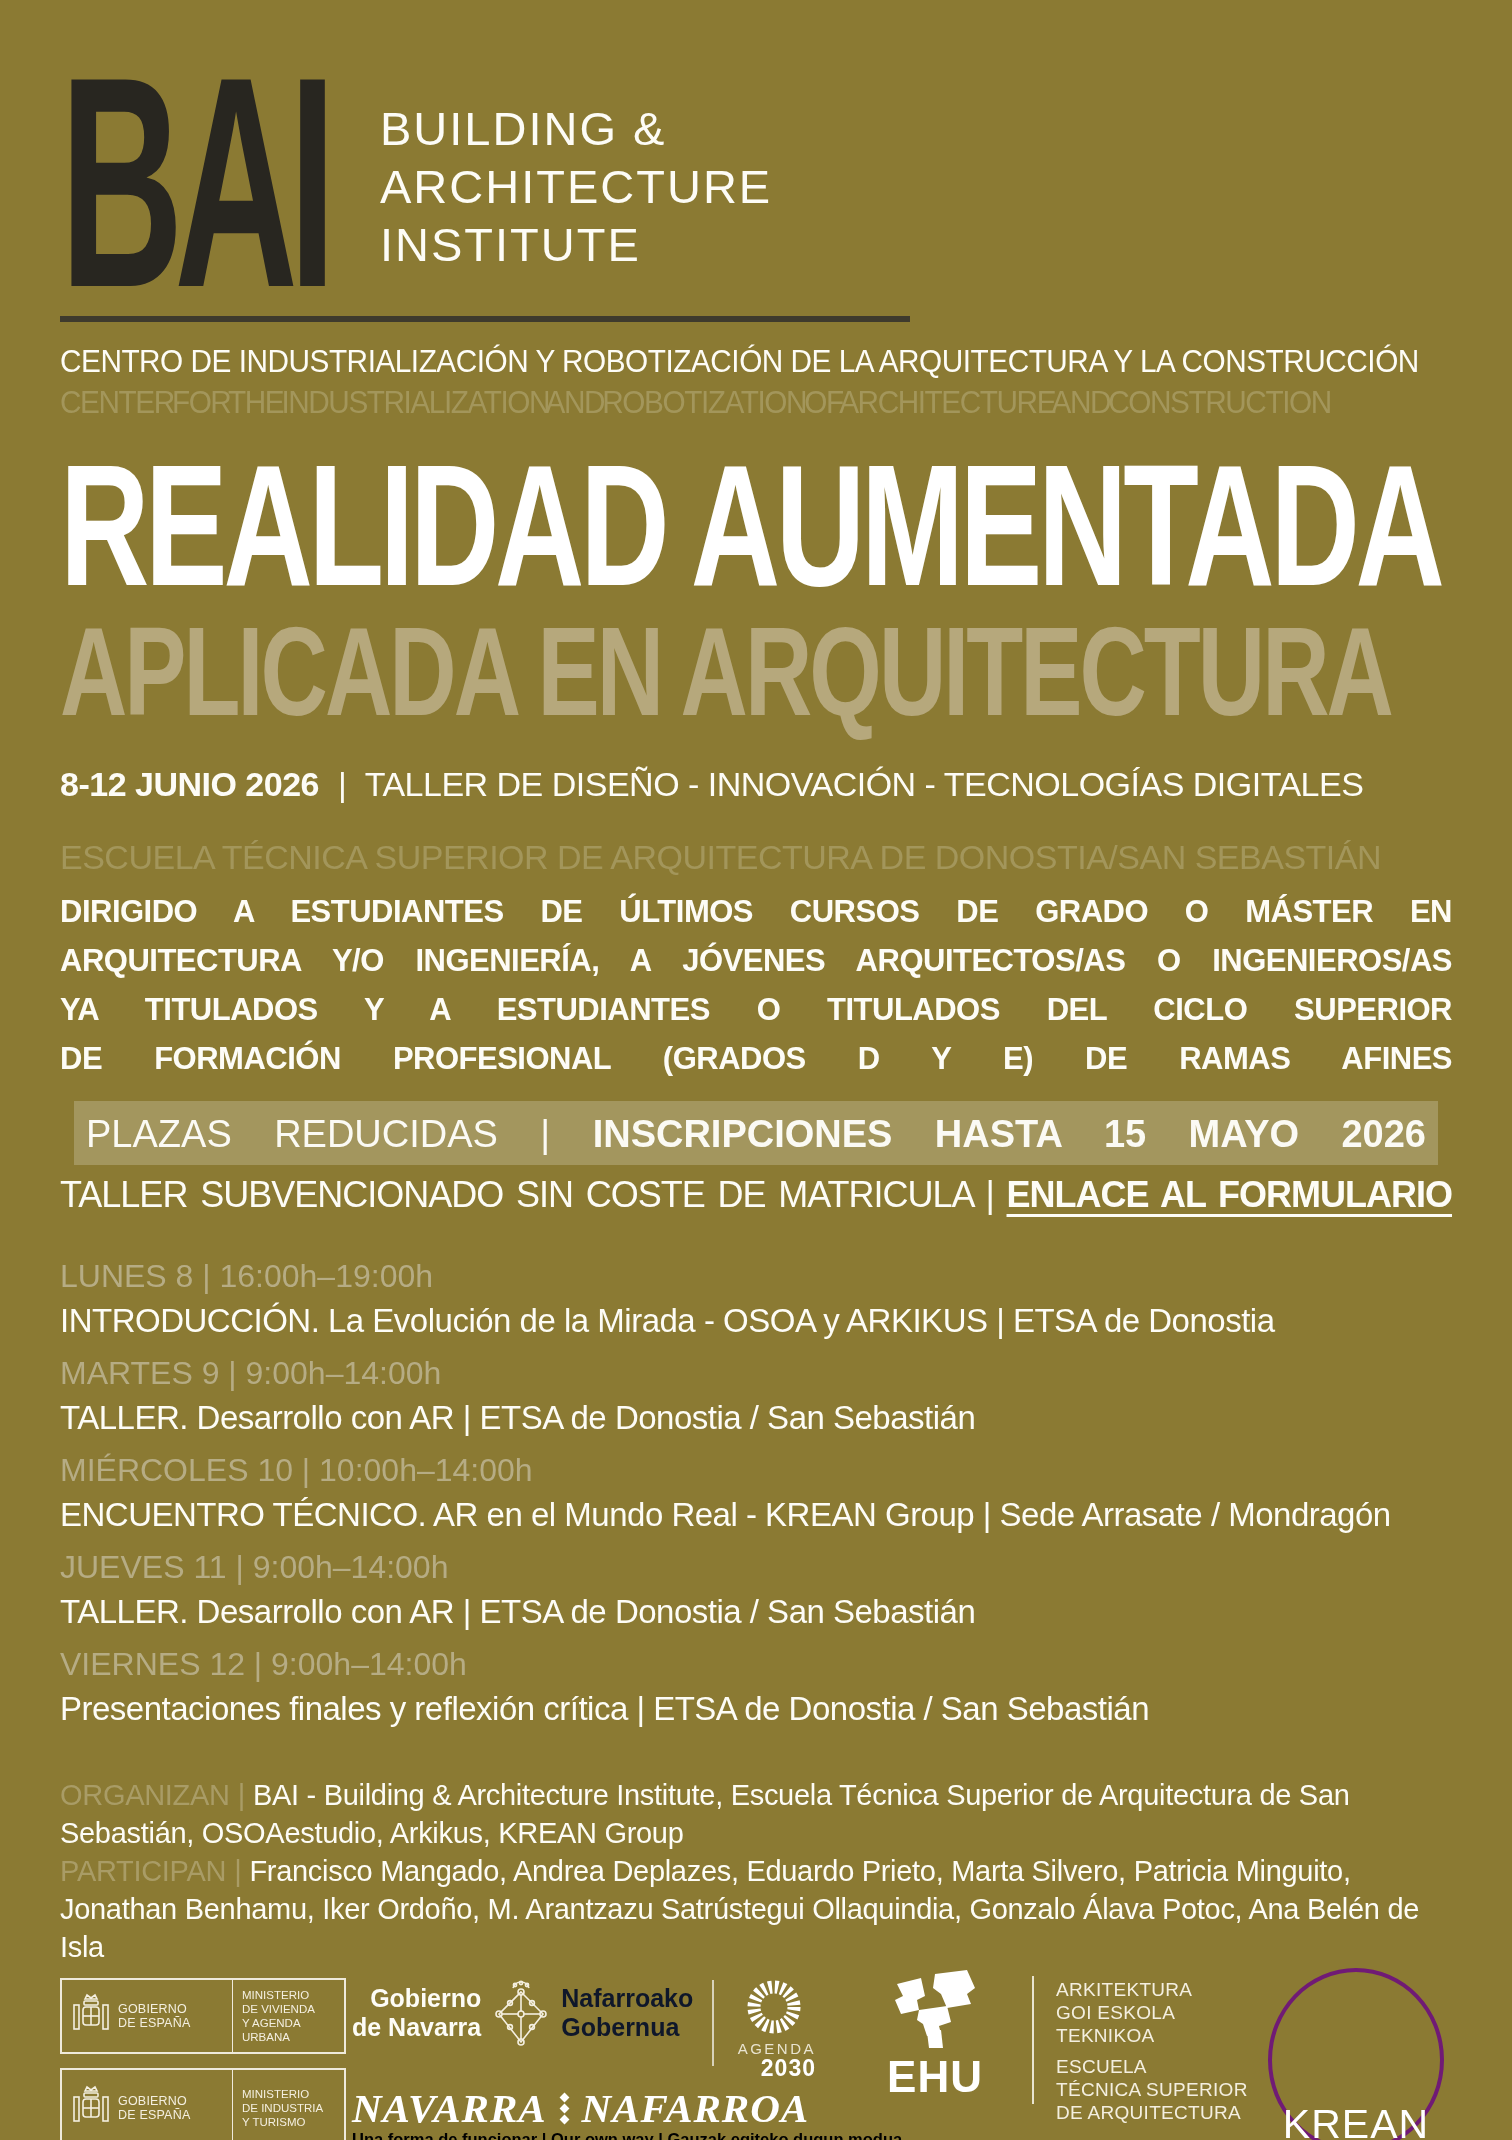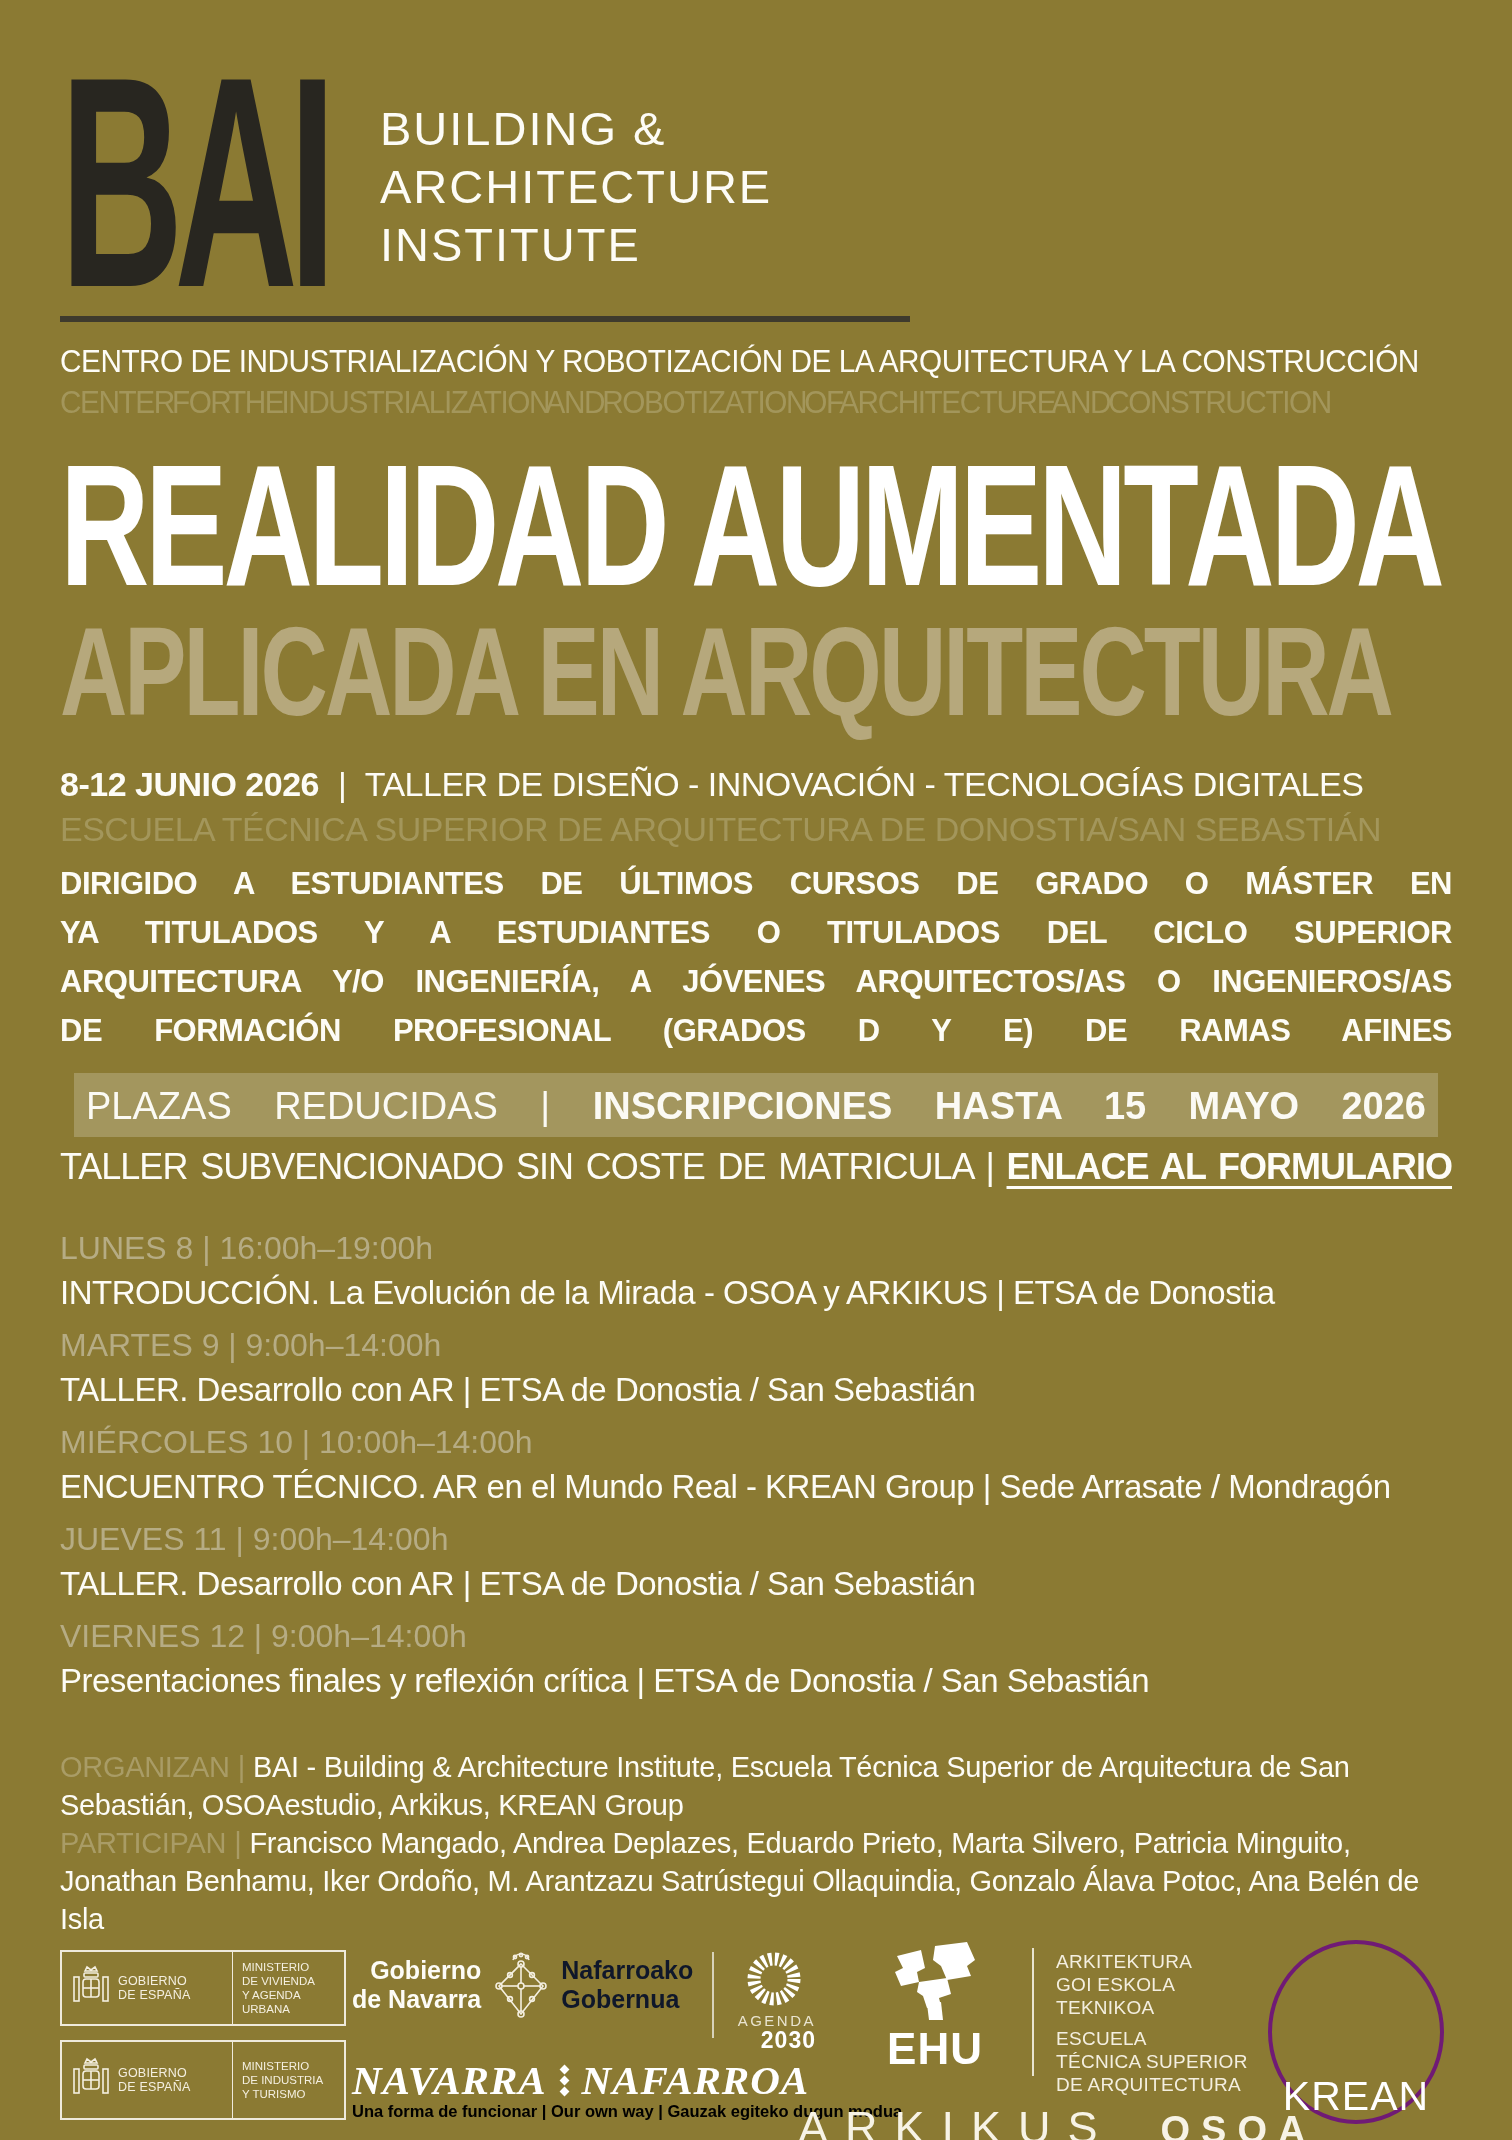--- a/index.html
+++ b/index.html
@@ -52,21 +52,21 @@
   .title-sub{
     margin-top:6px;
     font-weight:700;font-size:126px;line-height:122px;
     letter-spacing:-4px;white-space:nowrap;color:#b6a87c;
     transform:scaleX(0.74);transform-origin:0 50%;
   }
   
   .event-line{margin-top:28px;font-size:34px;line-height:46px;letter-spacing:-0.5px;white-space:nowrap;color:#fdfcf6;}
   .event-line .dates{font-weight:700;}
   .event-line .sep{padding:0 10px;font-weight:400;}
-  .event-venue{font-size:34px;line-height:44px;letter-spacing:-0.5px;color:#a3965b;white-space:nowrap;}
+  .event-venue{font-size:34px;line-height:44px;letter-spacing:-0.5px;color:#a3965b;white-space:nowrap;margin-top:28px;}
   
   .audience{margin-top:8px;}
   .audience div{
     font-weight:700;font-size:31px;line-height:49px;letter-spacing:-0.5px;
     text-align:justify;text-align-last:justify;color:#fdfcf6;
   }
   
   .reg-band{
     margin:18px 14px 0 14px;
     background:rgba(255,255,255,0.21);
@@ -162,22 +162,22 @@
 
   <div class="event-line">
     <span class="dates">8-12 JUNIO 2026</span>
     <span class="sep">|</span>
     <span>TALLER DE DISEÑO - INNOVACIÓN - TECNOLOGÍAS DIGITALES</span>
   </div>
   <div class="event-venue">ESCUELA TÉCNICA SUPERIOR DE ARQUITECTURA DE DONOSTIA/SAN SEBASTIÁN</div>
 
   <div class="audience">
     <div>DIRIGIDO A ESTUDIANTES DE ÚLTIMOS CURSOS DE GRADO O MÁSTER EN</div>
+    <div>ARQUITECTURA Y/O INGENIERÍA, A JÓVENES ARQUITECTOS/AS O INGENIEROS/AS</div>
     <div>YA TITULADOS Y A ESTUDIANTES O TITULADOS DEL CICLO SUPERIOR</div>
-    <div>ARQUITECTURA Y/O INGENIERÍA, A JÓVENES ARQUITECTOS/AS O INGENIEROS/AS</div>
     <div>DE FORMACIÓN PROFESIONAL (GRADOS D Y E) DE RAMAS AFINES</div>
   </div>
 
   <div class="reg-band">
     <span class="plain">PLAZAS REDUCIDAS</span>
     <span class="plain">|</span>
     <span class="strong">INSCRIPCIONES HASTA 15 MAYO 2026</span>
   </div>
   <div class="reg-sub">
     <span>TALLER SUBVENCIONADO SIN COSTE DE MATRICULA</span>

